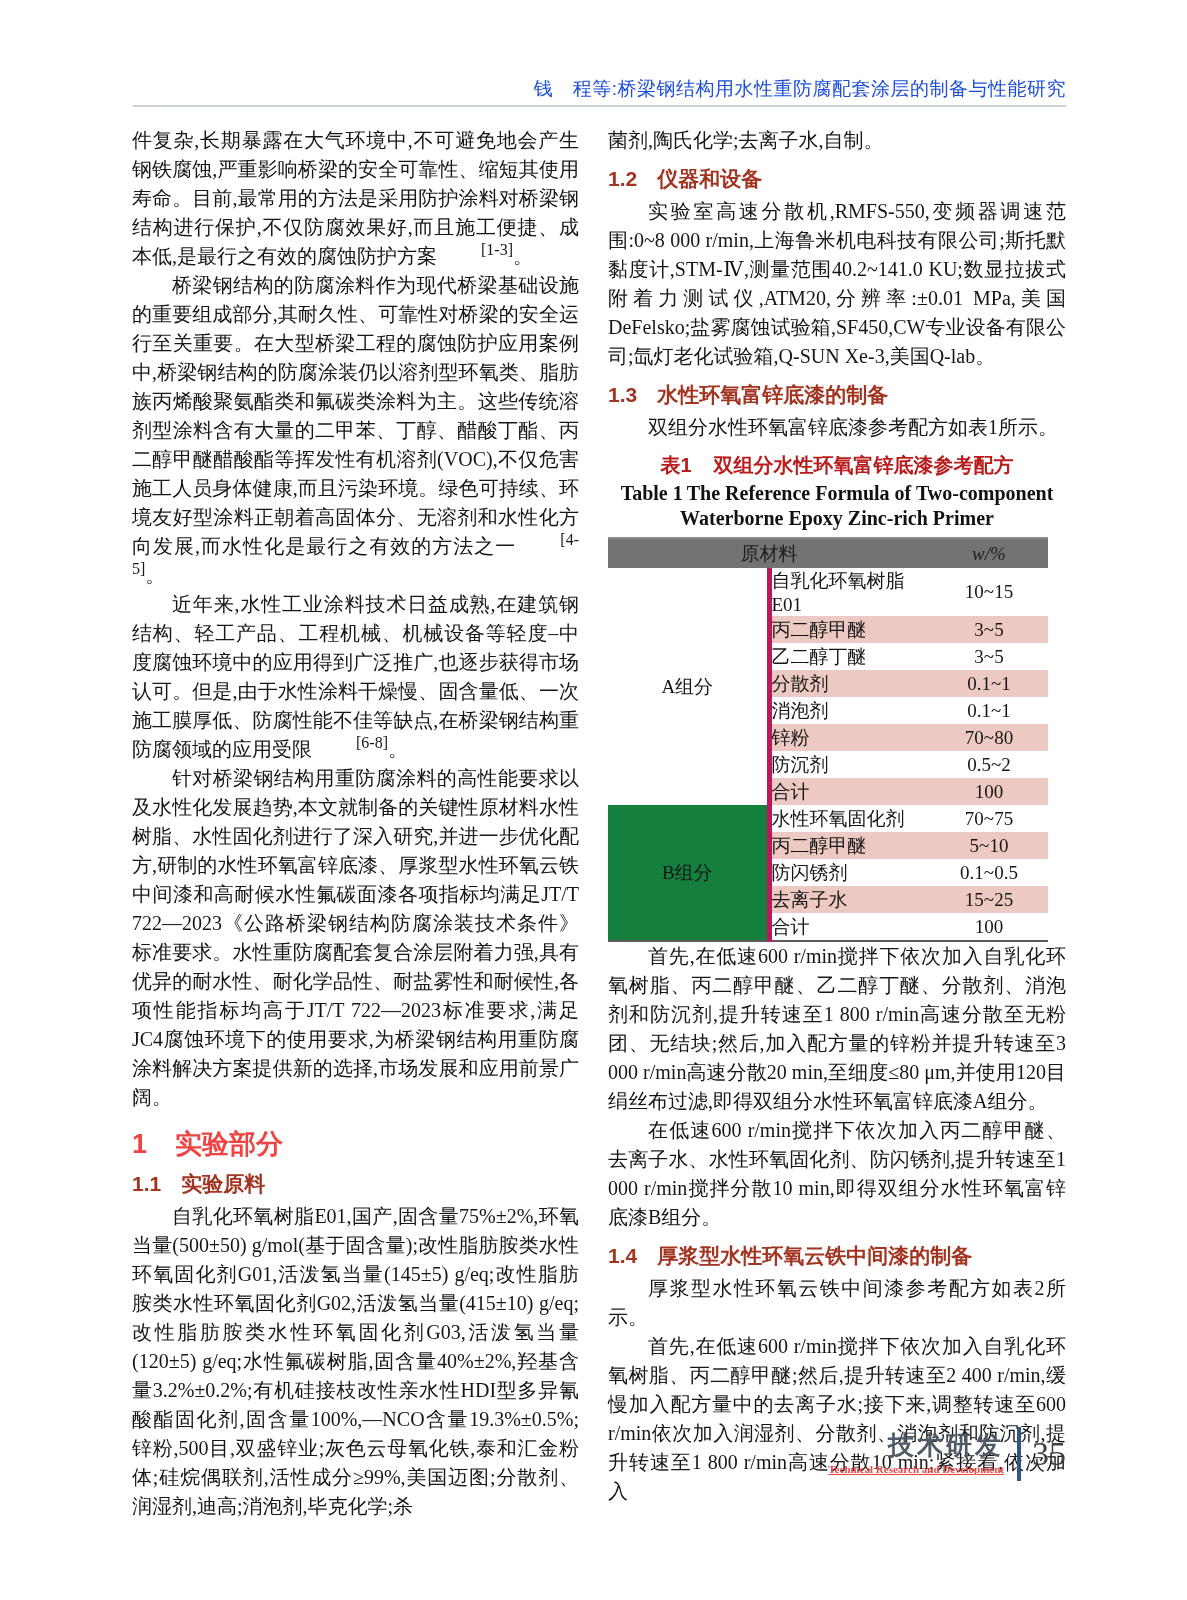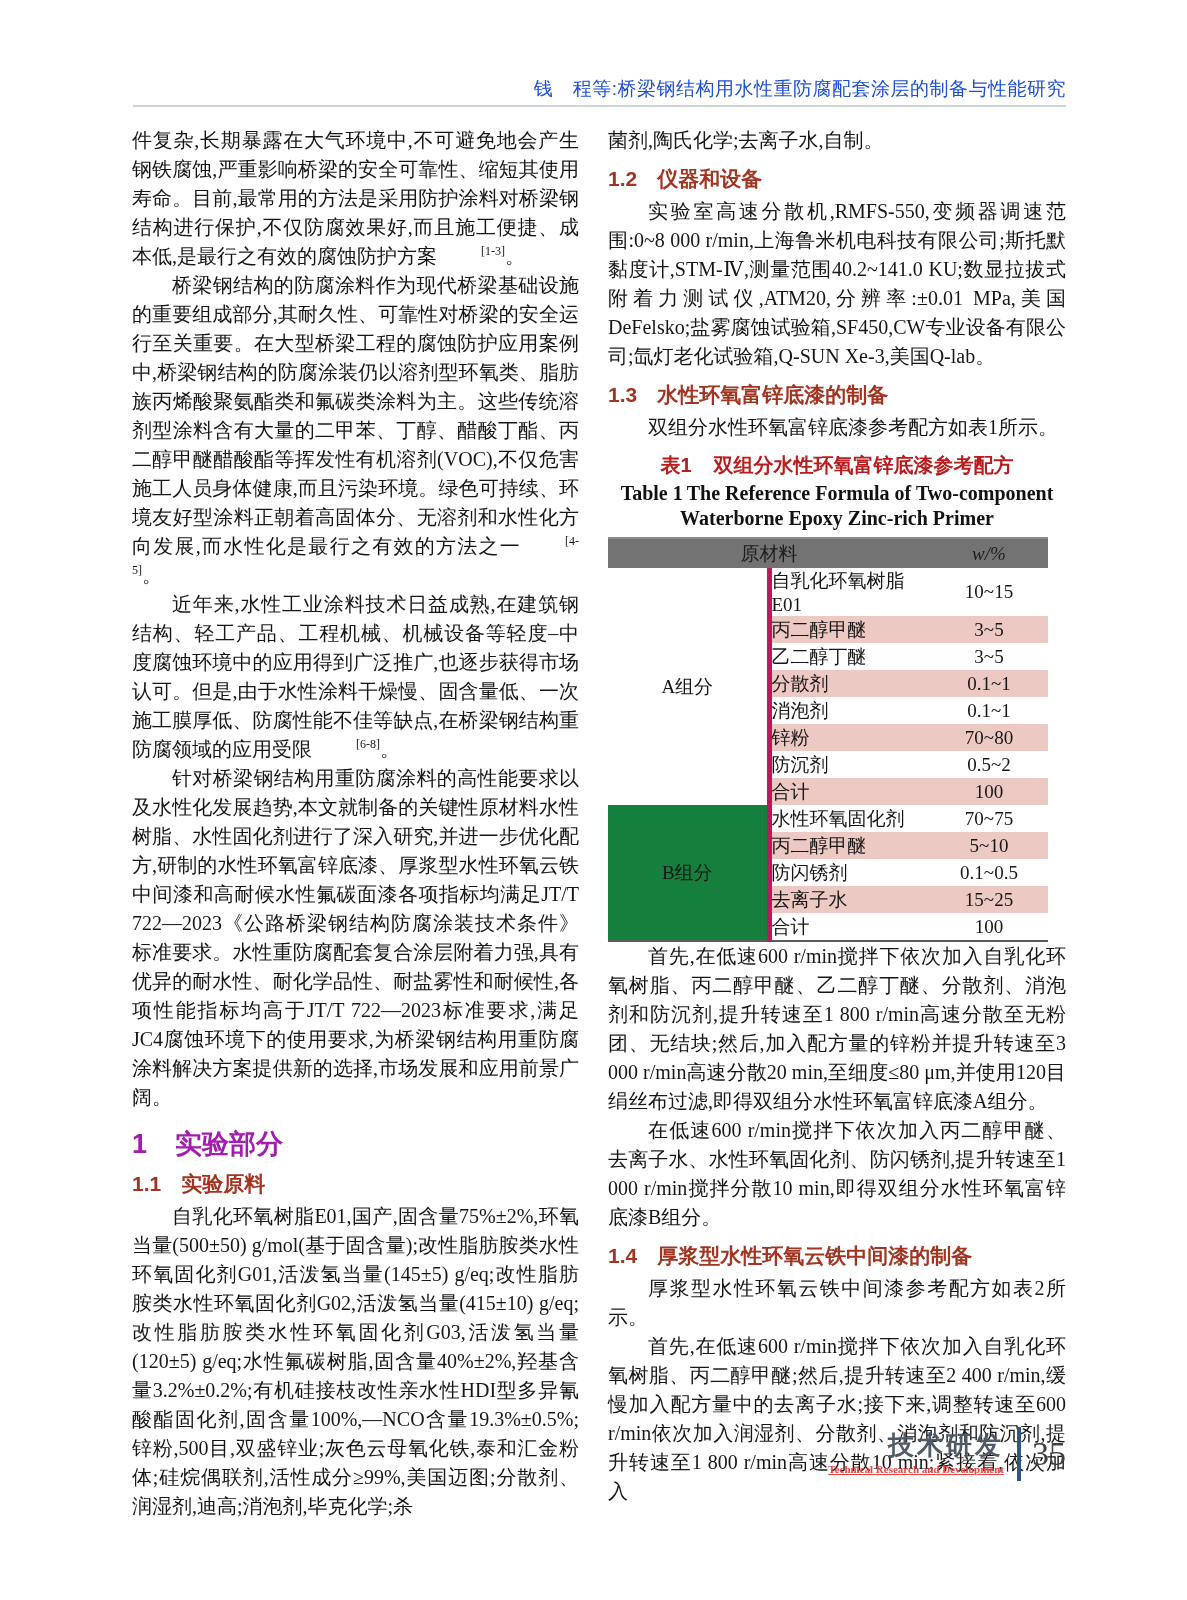--- a/index.html
+++ b/index.html
@@ -24,26 +24,26 @@
   }
   
   .col{position:absolute;top:126px;}
   .col-left{left:132px;width:447px;}
   .col-right{left:608px;width:458px;}
   p.body{
     margin:0;font-size:20px;line-height:29px;
     text-align:justify;text-indent:2em;
   }
   p.body.noindent{text-indent:0;}
-  sup.ref{font-size:12px;line-height:0;vertical-align:super;padding-left:44px;}
+  sup.ref{font-size:16px;line-height:0;vertical-align:super;padding-left:44px;}
   
   .h-sec{
     margin:16px 0 10px 0;
     font-family:"Liberation Sans","DejaVu Sans",sans-serif;
-    font-weight:700;font-size:27px;color:#a21caf;line-height:32px;
+    font-weight:700;font-size:27px;color:#ef4444;line-height:32px;
   }
   .h-sec .num{margin-right:28px;}
   .h-sub{
     margin:10px 0 5px 0;
     font-family:"Liberation Sans","DejaVu Sans",sans-serif;
     font-weight:700;font-size:21px;color:#a23522;line-height:27px;
   }
   .h-sub .num{margin-right:20px;}
   
   .tbl-title-zh{

